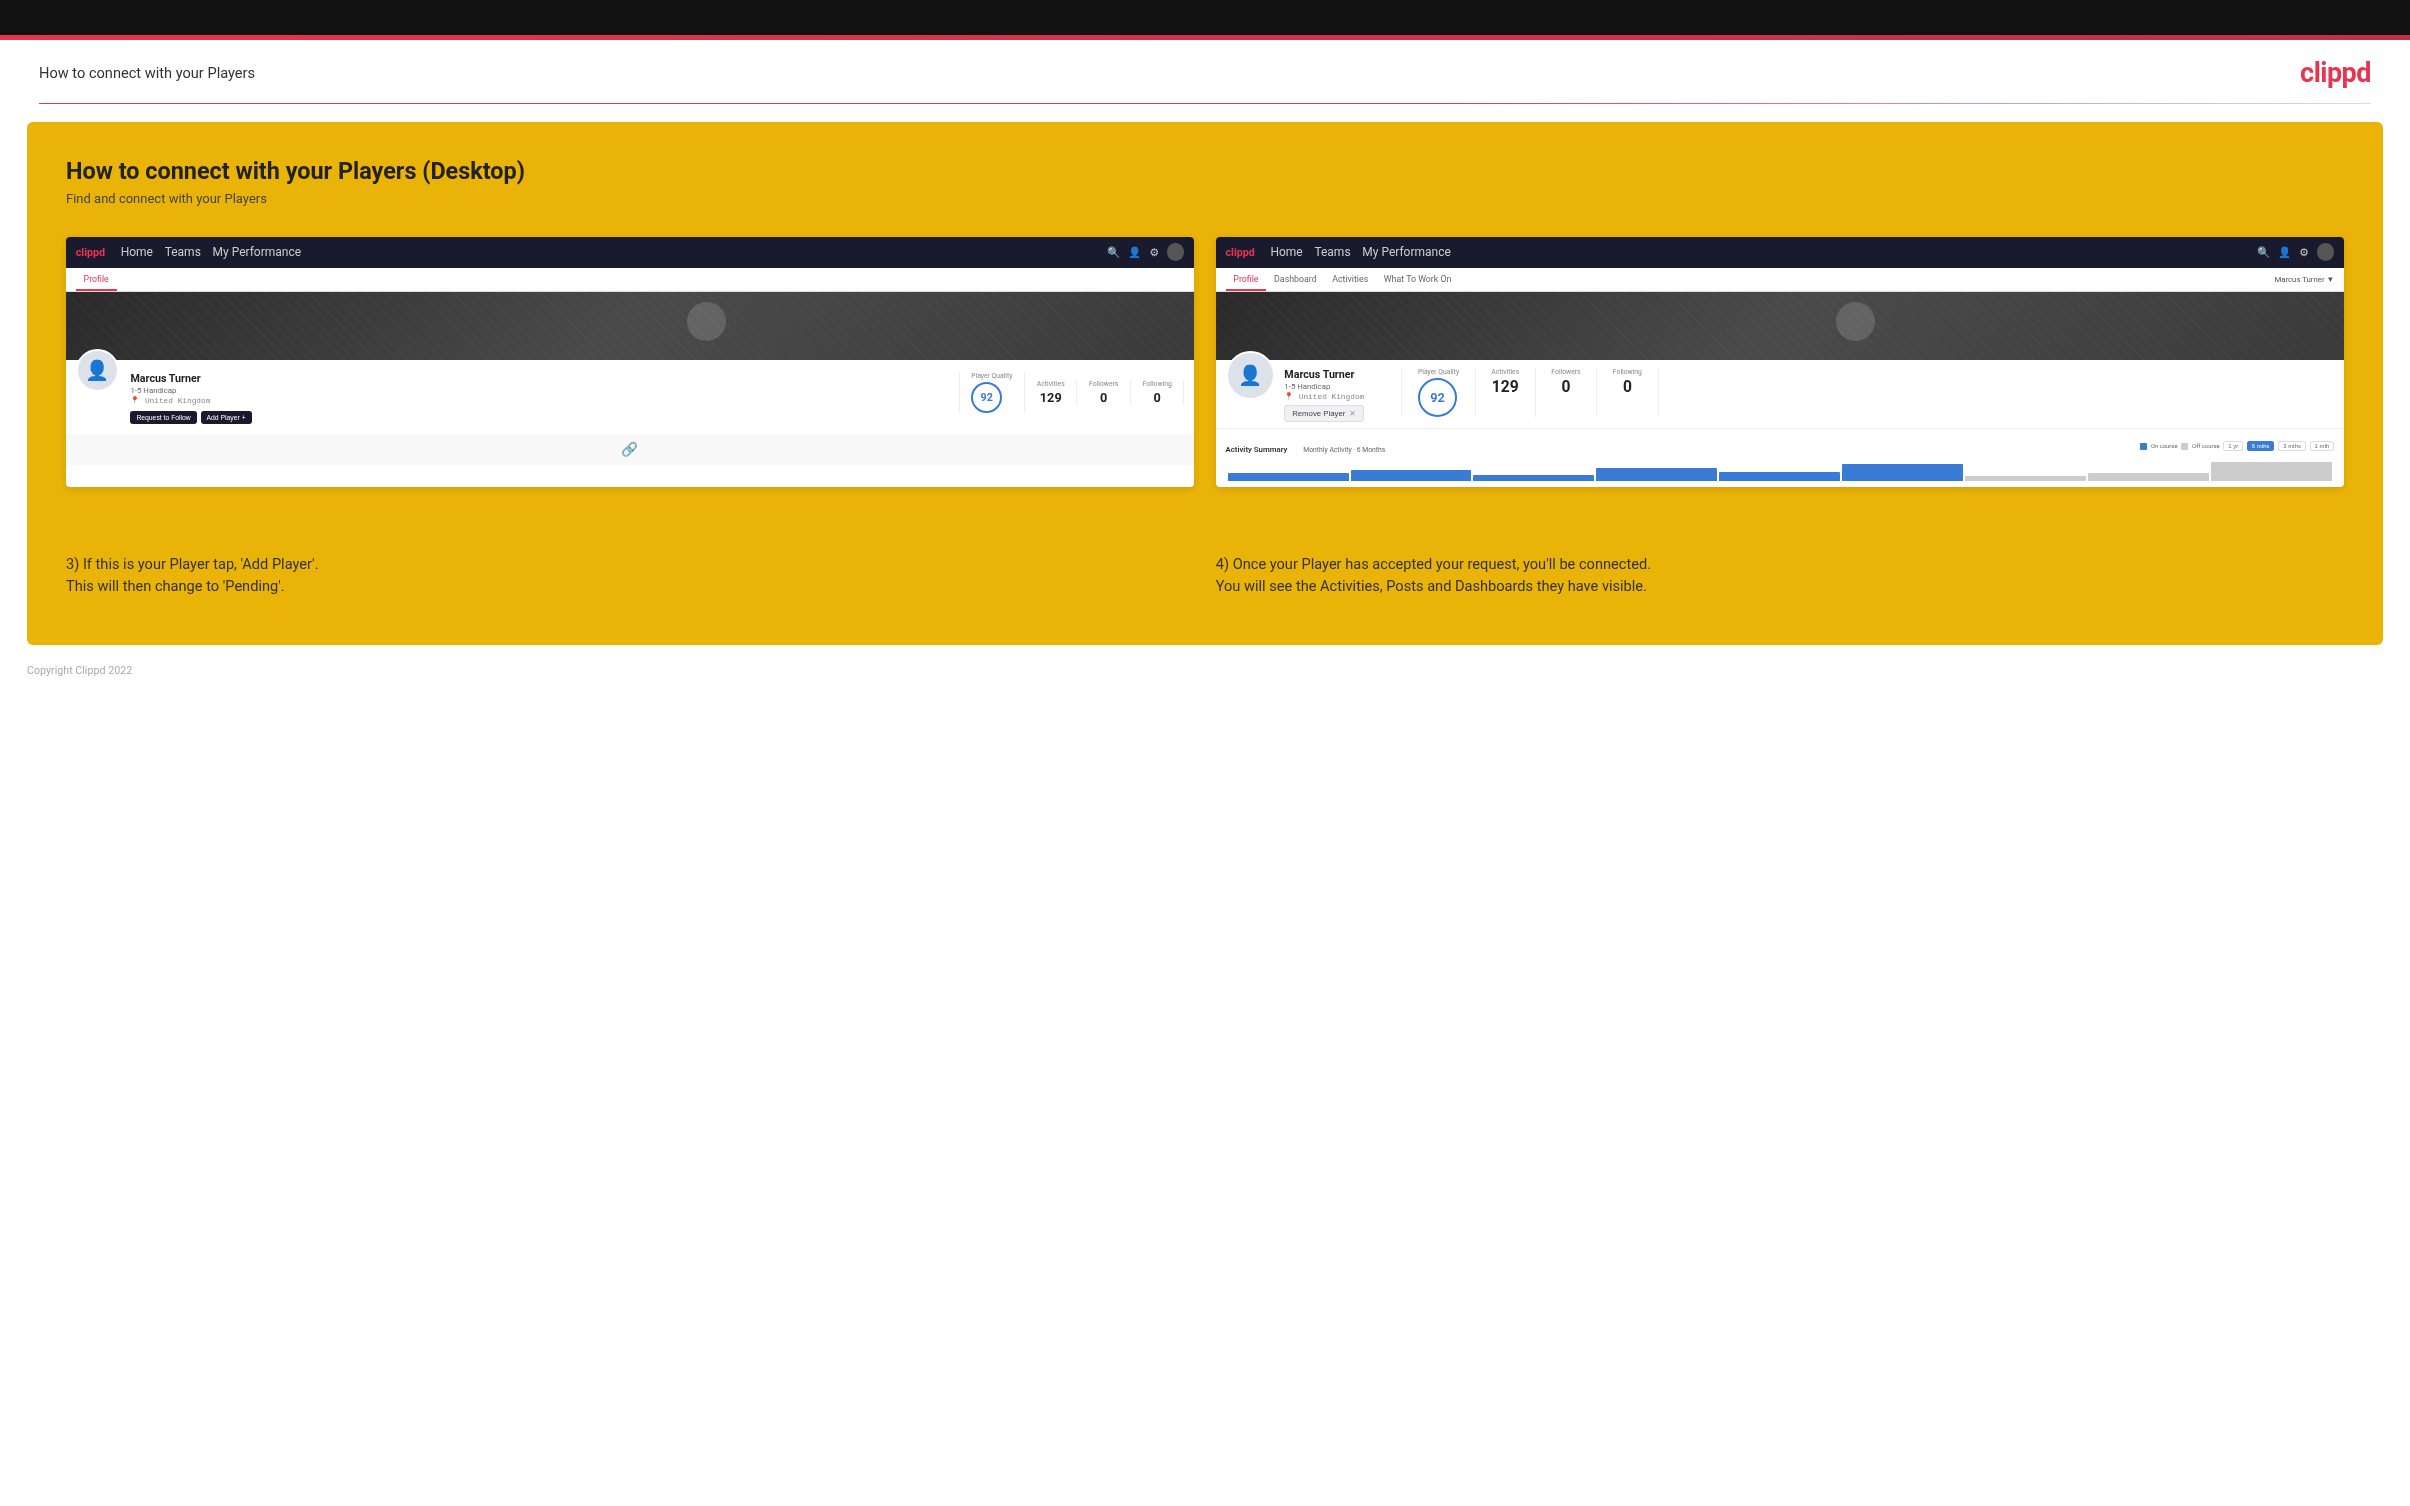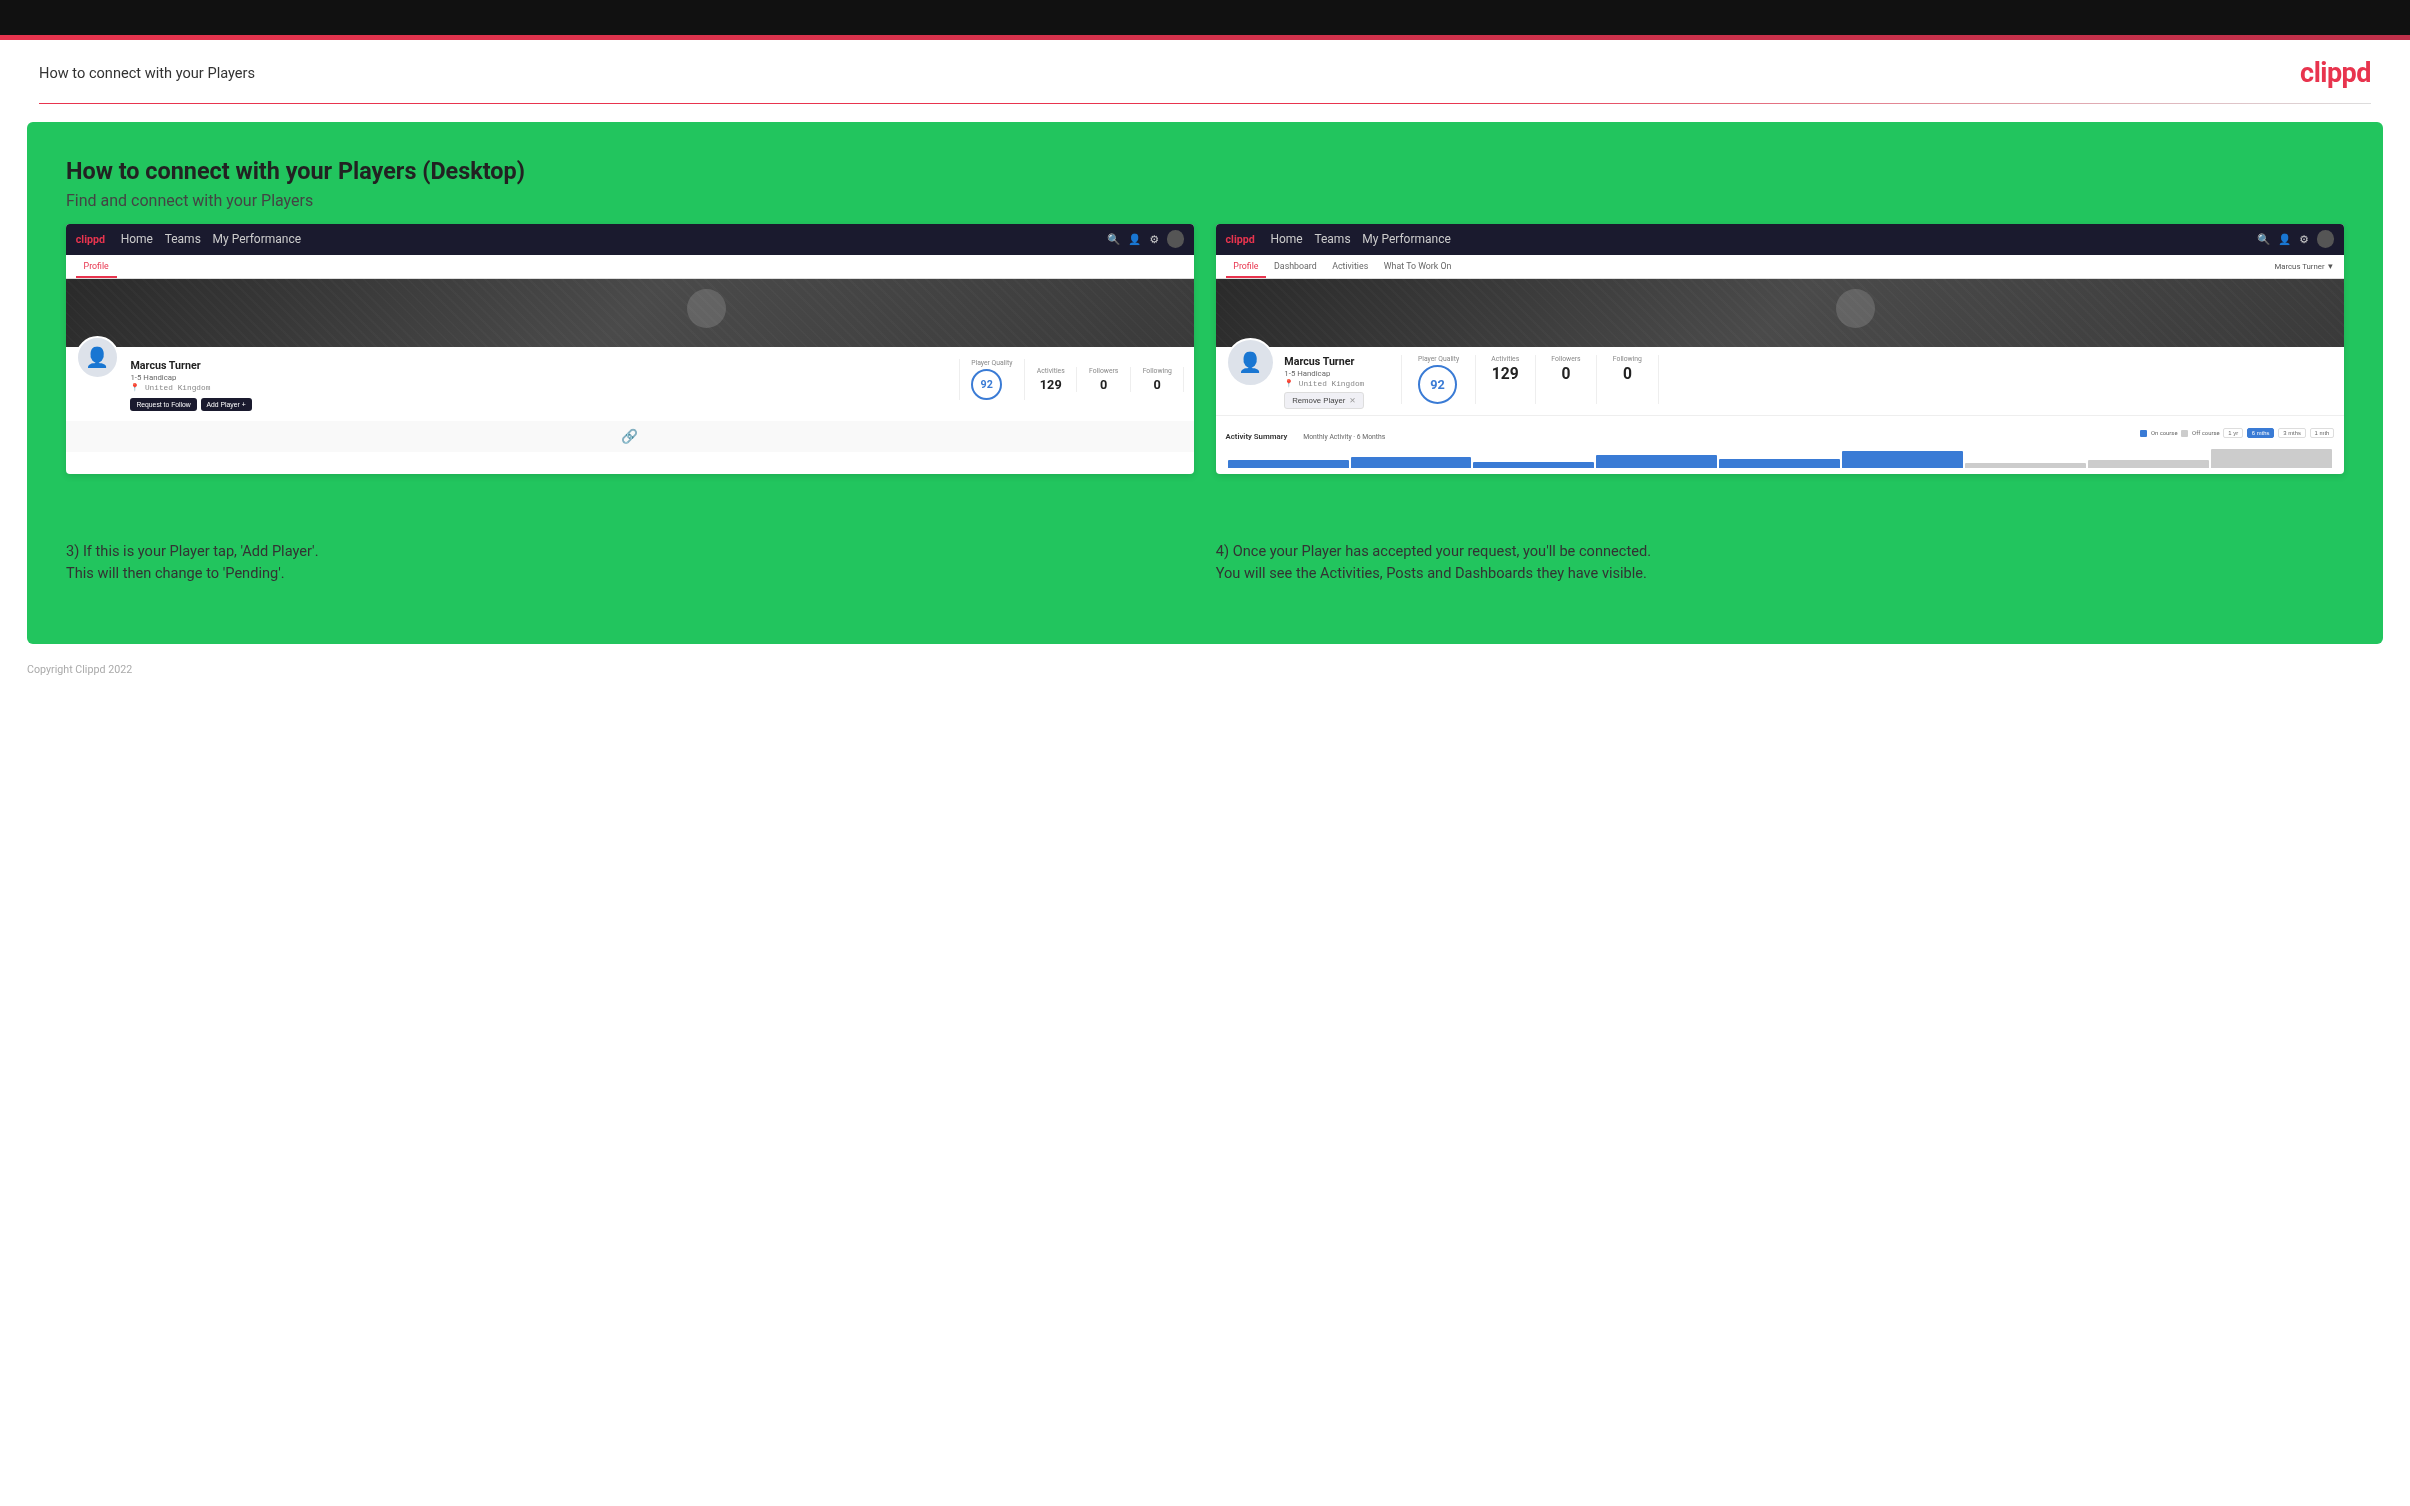--- a/index.html
+++ b/index.html
@@ -45,37 +45,37 @@
     }
 
     .divider-line {
       height: 1px;
       background: linear-gradient(to right, #e8344e 60%, #ddd 100%);
       margin: 0 39px;
     }
 
     
     .main-content {
-      background: #22c55e;
+      background: #eab308;
       margin: 17.6px 27px 9.8px 27px;
       border-radius: 5.9px;
-      padding: 35px 39px 59px 39px;
+      padding: 35px 39px 47px 39px;
     }
 
     .tutorial-title {
       font-size: 23.4px;
       font-weight: 700;
       color: #222;
       margin-bottom: 5.9px;
     }
 
     .tutorial-subtitle {
-      font-size: 16px;
+      font-size: 13px;
       color: #444;
-      margin-bottom: 14px;
+      margin-bottom: 31px;
     }
 
     
     .screenshots-row {
       display: flex;
       gap: 21.5px;
       margin-bottom: 27px;
     }
 
     .screenshot-container {

